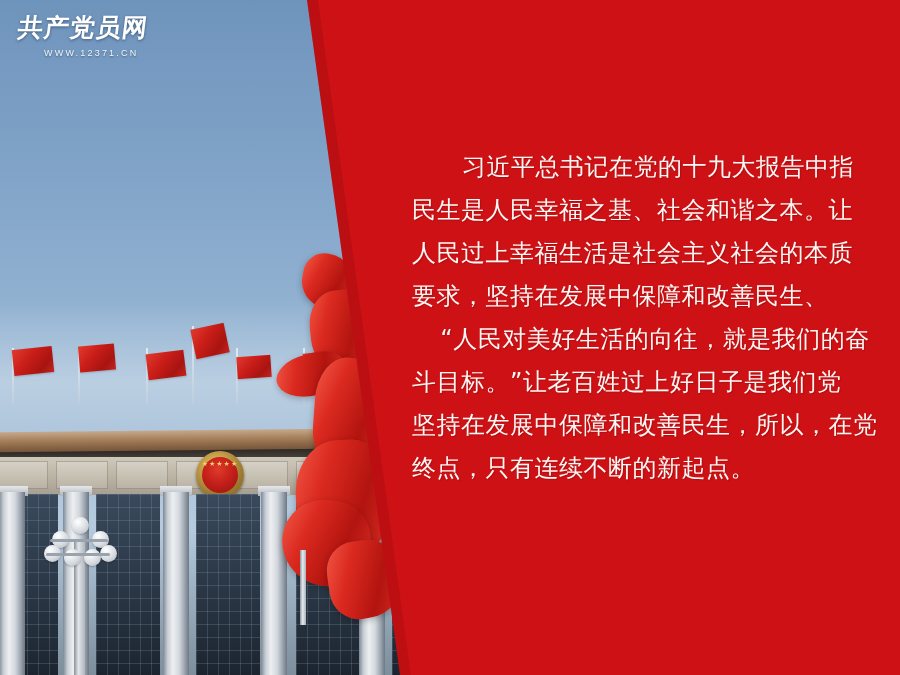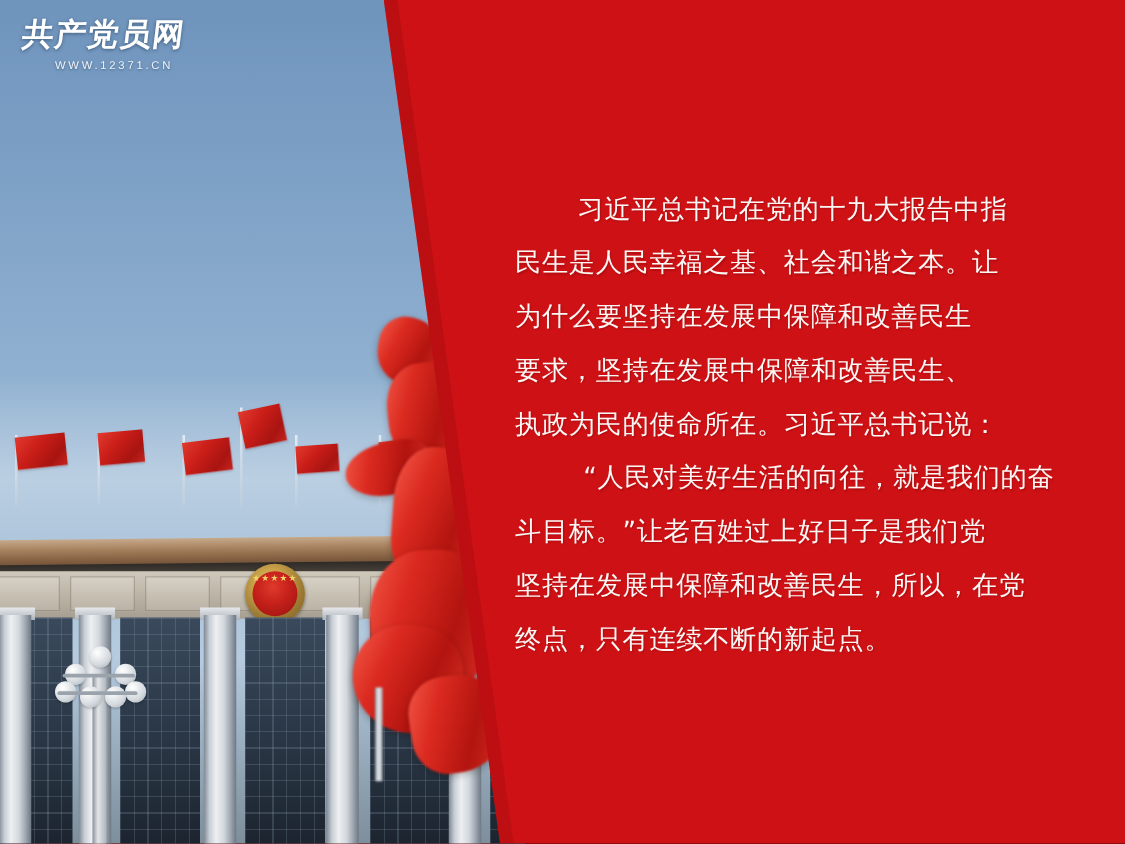--- a/index.html
+++ b/index.html
@@ -97,21 +97,21 @@
     padding-left:26px;}
 
   
   #headline{position:absolute;left:336px;top:72px;width:556px;z-index:7;
     color:#F6EFCE;font-size:27px;font-weight:700;letter-spacing:.5px;line-height:34px;
     font-family:"DejaVu Sans","Liberation Sans",sans-serif;
     text-shadow:2px 2px 0 rgba(120,8,10,.45);white-space:nowrap;}
 
   
   #body{position:absolute;left:412px;top:146px;width:478px;z-index:7;}
-  #body .ln{color:#FBF7F4;font-size:21px;line-height:43px;letter-spacing:.5px;
+  #body .ln{color:#FBF7F4;font-size:24px;line-height:43px;letter-spacing:.5px;
     font-family:"DejaVu Sans","Liberation Sans",sans-serif;white-space:nowrap;
     text-shadow:1px 1px 1px rgba(120,10,12,.35);}
   #body .ln.indent{text-indent:50px;}
   #body .ln.q{text-indent:8px;text-align:center;}
 </style>
 </head>
 <body>
 
 <div id="stage">
 
@@ -207,22 +207,21 @@
 
   <div id="logo">
     <span class="mark">共产党员网</span>
     <span class="url">WWW.12371.CN</span>
   </div>
 
 
   <div id="body">
     <div class="ln indent">习近平总书记在党的十九大报告中指</div>
     <div class="ln">民生是人民幸福之基、社会和谐之本。让</div>
-    <div class="ln">为什么要坚持在发展中保障和改善民生</div>
+    <div class="ln">人民过上幸福生活是社会主义社会的本质</div>
     <div class="ln">要求，坚持在发展中保障和改善民生、</div>
-    <div class="ln">执政为民的使命所在。习近平总书记说：</div>
     <div class="ln q">“人民对美好生活的向往，就是我们的奋</div>
     <div class="ln">斗目标。”让老百姓过上好日子是我们党</div>
     <div class="ln">坚持在发展中保障和改善民生，所以，在党</div>
     <div class="ln">终点，只有连续不断的新起点。</div>
   </div>
 
 </div>
 
 </body></html>

